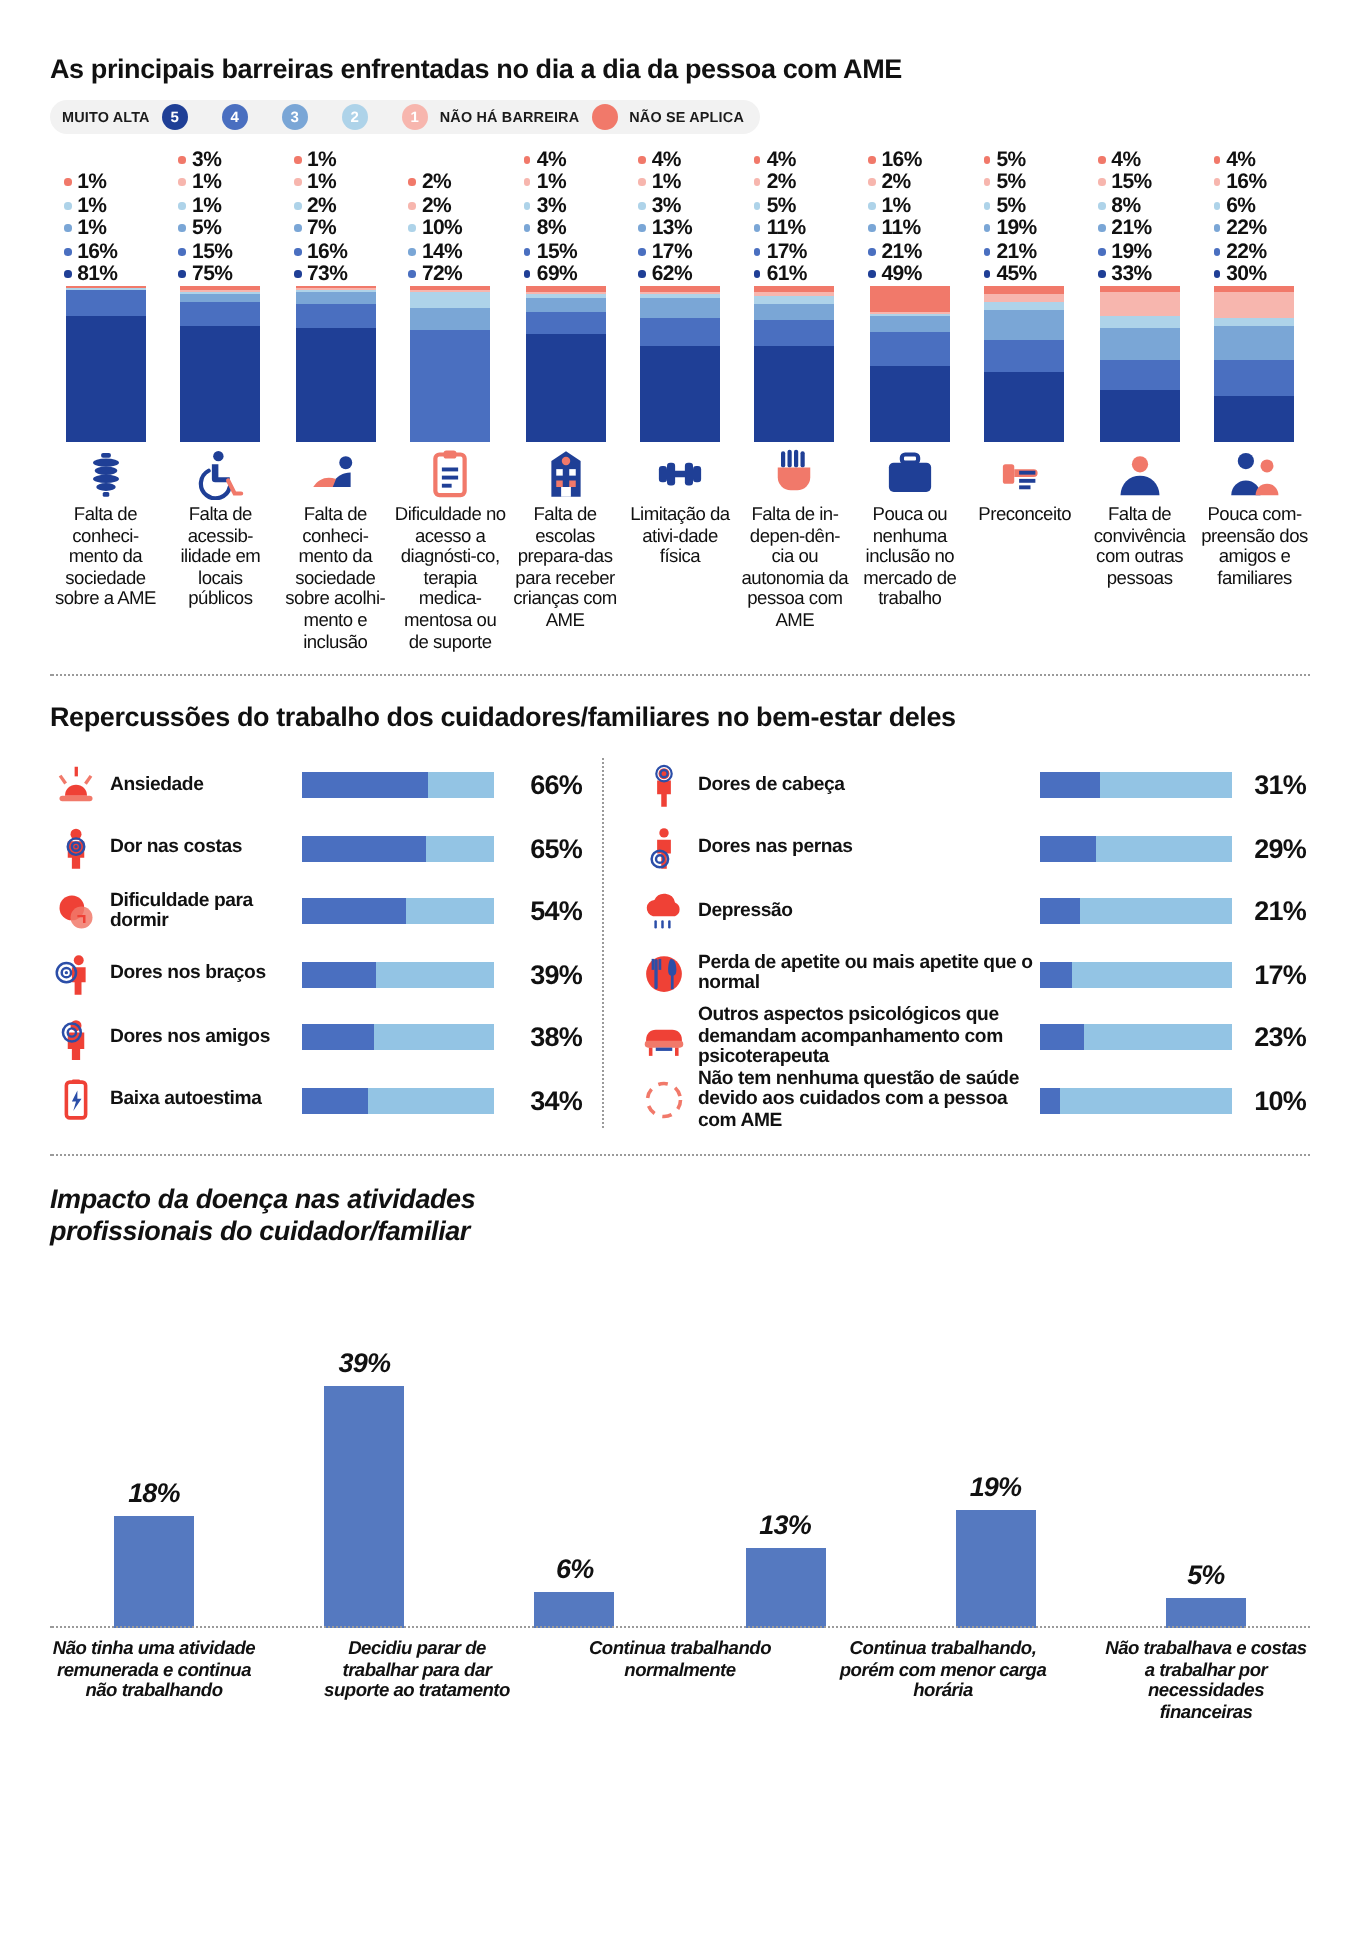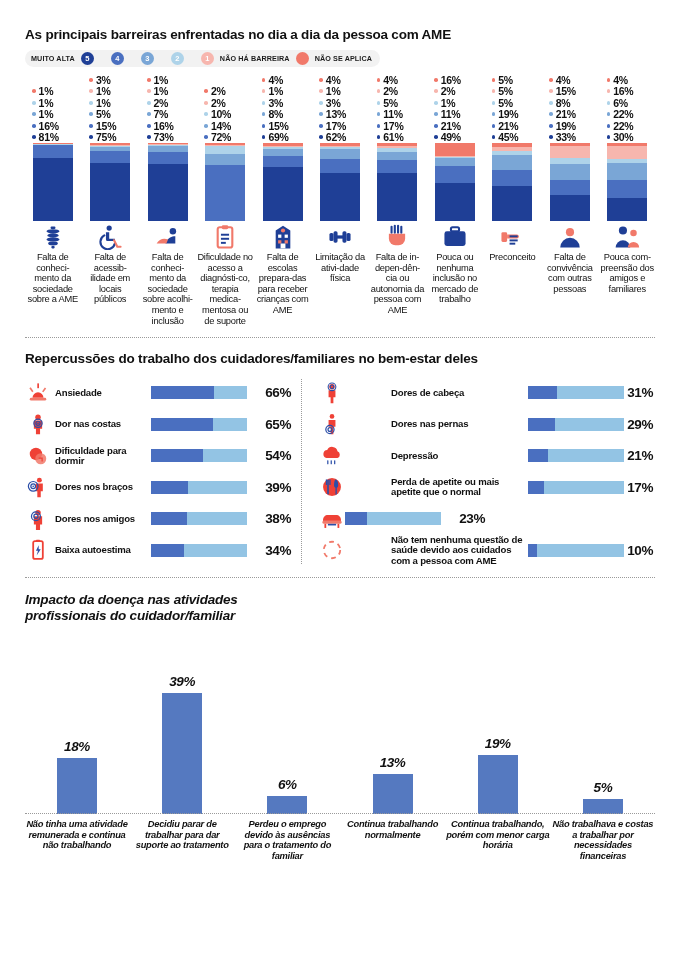--- a/index.html
+++ b/index.html
@@ -74,21 +74,21 @@
   .s2-sep { width:1px; border-left:1.5px dotted #9a9a9a; margin:2px 17px 2px 0; }
   .s2-col.right { width:336px; }
 
   .s2-row { display:flex; align-items:center; height:31.5px; }
   .s2-ic { width:26px; flex:none; display:flex; align-items:center; justify-content:center; }
   .s2-name {
     font-size:9.6px; font-weight:bold; line-height:10.4px; color:#111;
     letter-spacing:-0.2px;
   }
   .s2-left-name { width:100px; padding-left:4px; }
-  .s2-right-name { width:208px; padding-left:4px;margin-left:42px; }
+  .s2-right-name { width:208px; padding-left:4px; }
   .s2-track {
     width:96px; height:13px; background:#93c4e4; flex:none; position:relative;
   }
   .s2-track i { display:block; height:100%; background:#4a6fc0; }
   .s2-pct {
     font-size:13.5px; font-weight:bold; color:#111; width:46px; text-align:right;
     padding-right:2px; letter-spacing:-0.4px;
   }
 
   
@@ -818,20 +818,21 @@
           <div class="s2-row">
             <div class="s2-ic">
               <svg width="22" height="22" viewBox="0 0 32 32">
                 <path d="M3 17c0-4 3-7 7-7h12c4 0 7 3 7 7v2H3z" fill="#ef4136"></path>
                 <rect x="2" y="18" width="28" height="5" rx="2.4" fill="#f1796a"></rect>
                 <rect x="5" y="23" width="2.6" height="6" fill="#ef4136"></rect>
                 <rect x="24" y="23" width="2.6" height="6" fill="#ef4136"></rect>
                 <rect x="10" y="23" width="12" height="2.4" fill="#2b4ea8"></rect>
               </svg>
             </div>
+            <div class="s2-name s2-right-name">Outros aspectos psicológicos que demandam acompanhamento com psicoterapeuta</div>
             <div class="s2-track" style="background:#93c4e4">
               <i style="background:#4a6fc0;width:23%"></i>
             </div>
             <div class="s2-pct">23%</div>
           </div>
           <div class="s2-row">
             <div class="s2-ic">
               <svg width="22" height="22" viewBox="0 0 32 32">
                 <circle cx="16" cy="16" r="12" fill="none" stroke="#f1796a" stroke-width="2.6" stroke-dasharray="7 6"></circle>
               </svg>
@@ -875,20 +876,19 @@
           <div class="s3-bar" style="background:#5579c0;height:59.111111111111114px"></div>
         </div>
         <div class="s3-item">
           <div class="s3-val">5%</div>
           <div class="s3-bar" style="background:#5579c0;height:15.555555555555555px"></div>
         </div>
       </div>
     <div class="s3-labels" id="s3-labels">
         <div class="s3-lab">Não tinha uma atividade remunerada e continua não trabalhando</div>
         <div class="s3-lab">Decidiu parar de trabalhar para dar suporte ao tratamento</div>
-        <div class="s3-lab">Perdeu o emprego devido às ausências para o tratamento do familiar</div>
         <div class="s3-lab">Continua trabalhando normalmente</div>
         <div class="s3-lab">Continua trabalhando, porém com menor carga horária</div>
         <div class="s3-lab">Não trabalhava e costas a trabalhar por necessidades financeiras</div>
       </div>
   </section>
 
 </div>
 
 </body></html>

